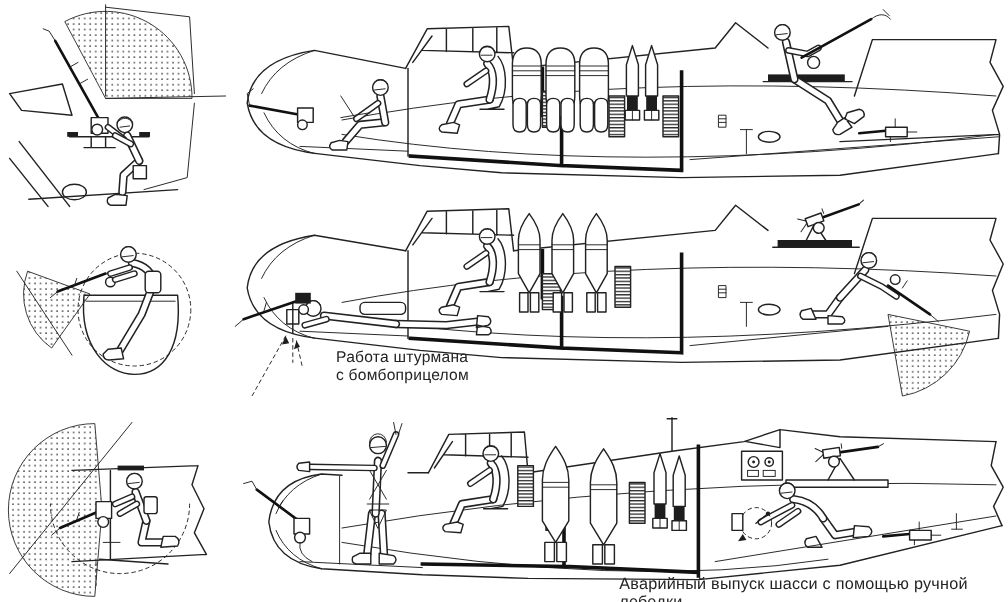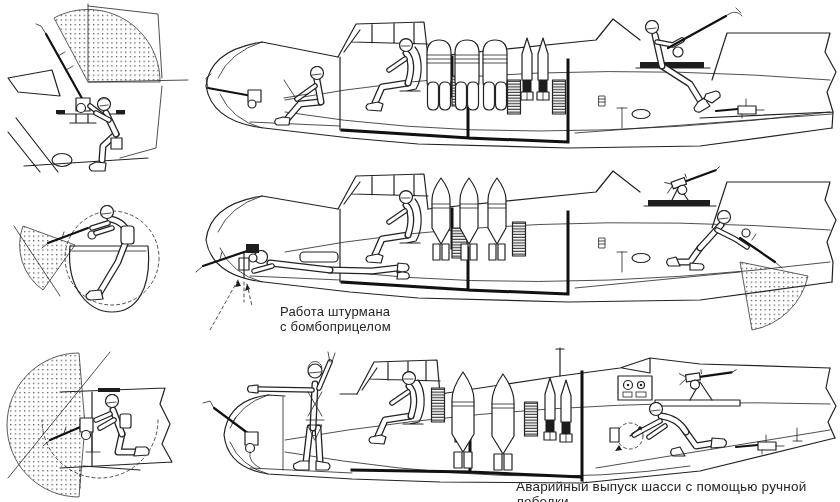--- a/index.html
+++ b/index.html
@@ -415,18 +415,18 @@
     <path class="ln" d="M830,368 L826,388 L836,406 L828,422 L835,438"></path>
     <path class="lnt" d="M596,468 L830,430"></path>
     <use href="#porthole" x="787" y="420"></use>
     <path class="lnt" d="M797,428 L797,441 M793,441 L802,441"></path>
     <use href="#floorgun" x="736" y="444"></use>
   </g>
   <use href="#pilot" transform="translate(409,378)"></use>
 </g>
 </svg>
 
-<div class="cap" style="left:280px;top:304px;">
+<div class="cap" style="left:280px;top:290px;">
   <span>Работа штурмана</span><br>
   <span>с бомбоприцелом</span>
 </div>
 <div class="cap cap2" style="left:516px;top:479px;">Аварийный выпуск шасси с помощью ручной лебедки</div>
 </div>
 
 </body></html>

